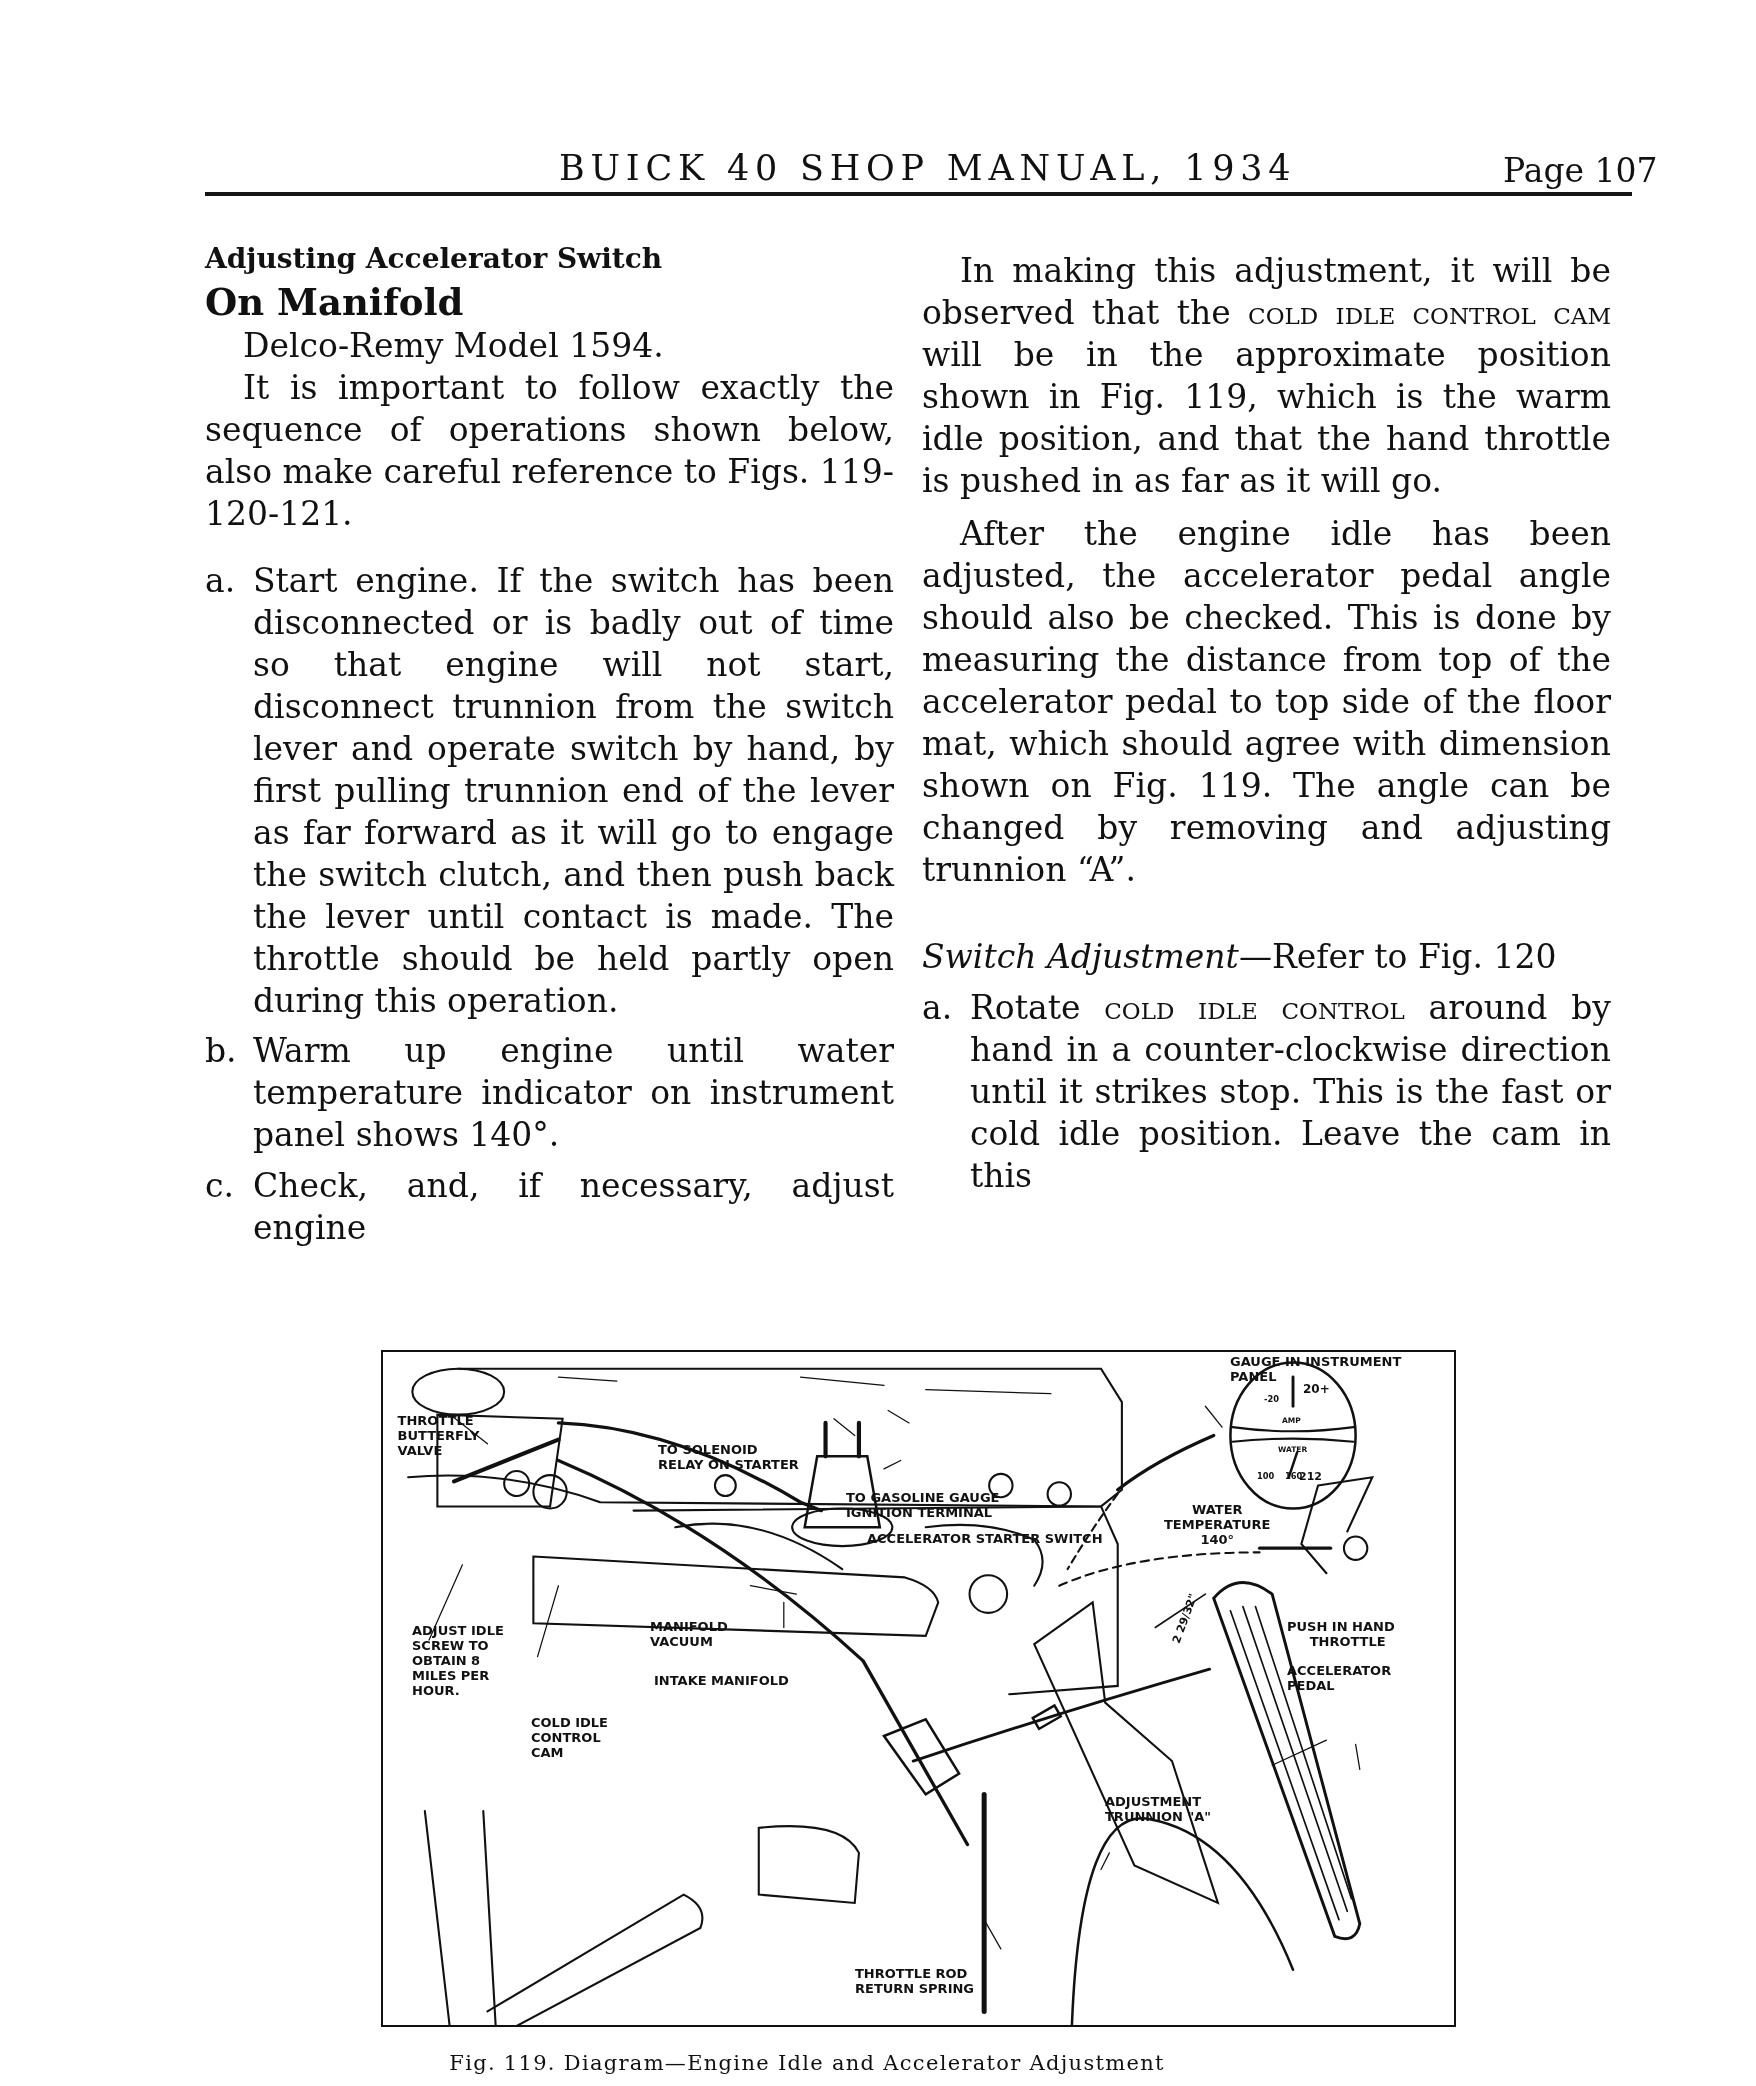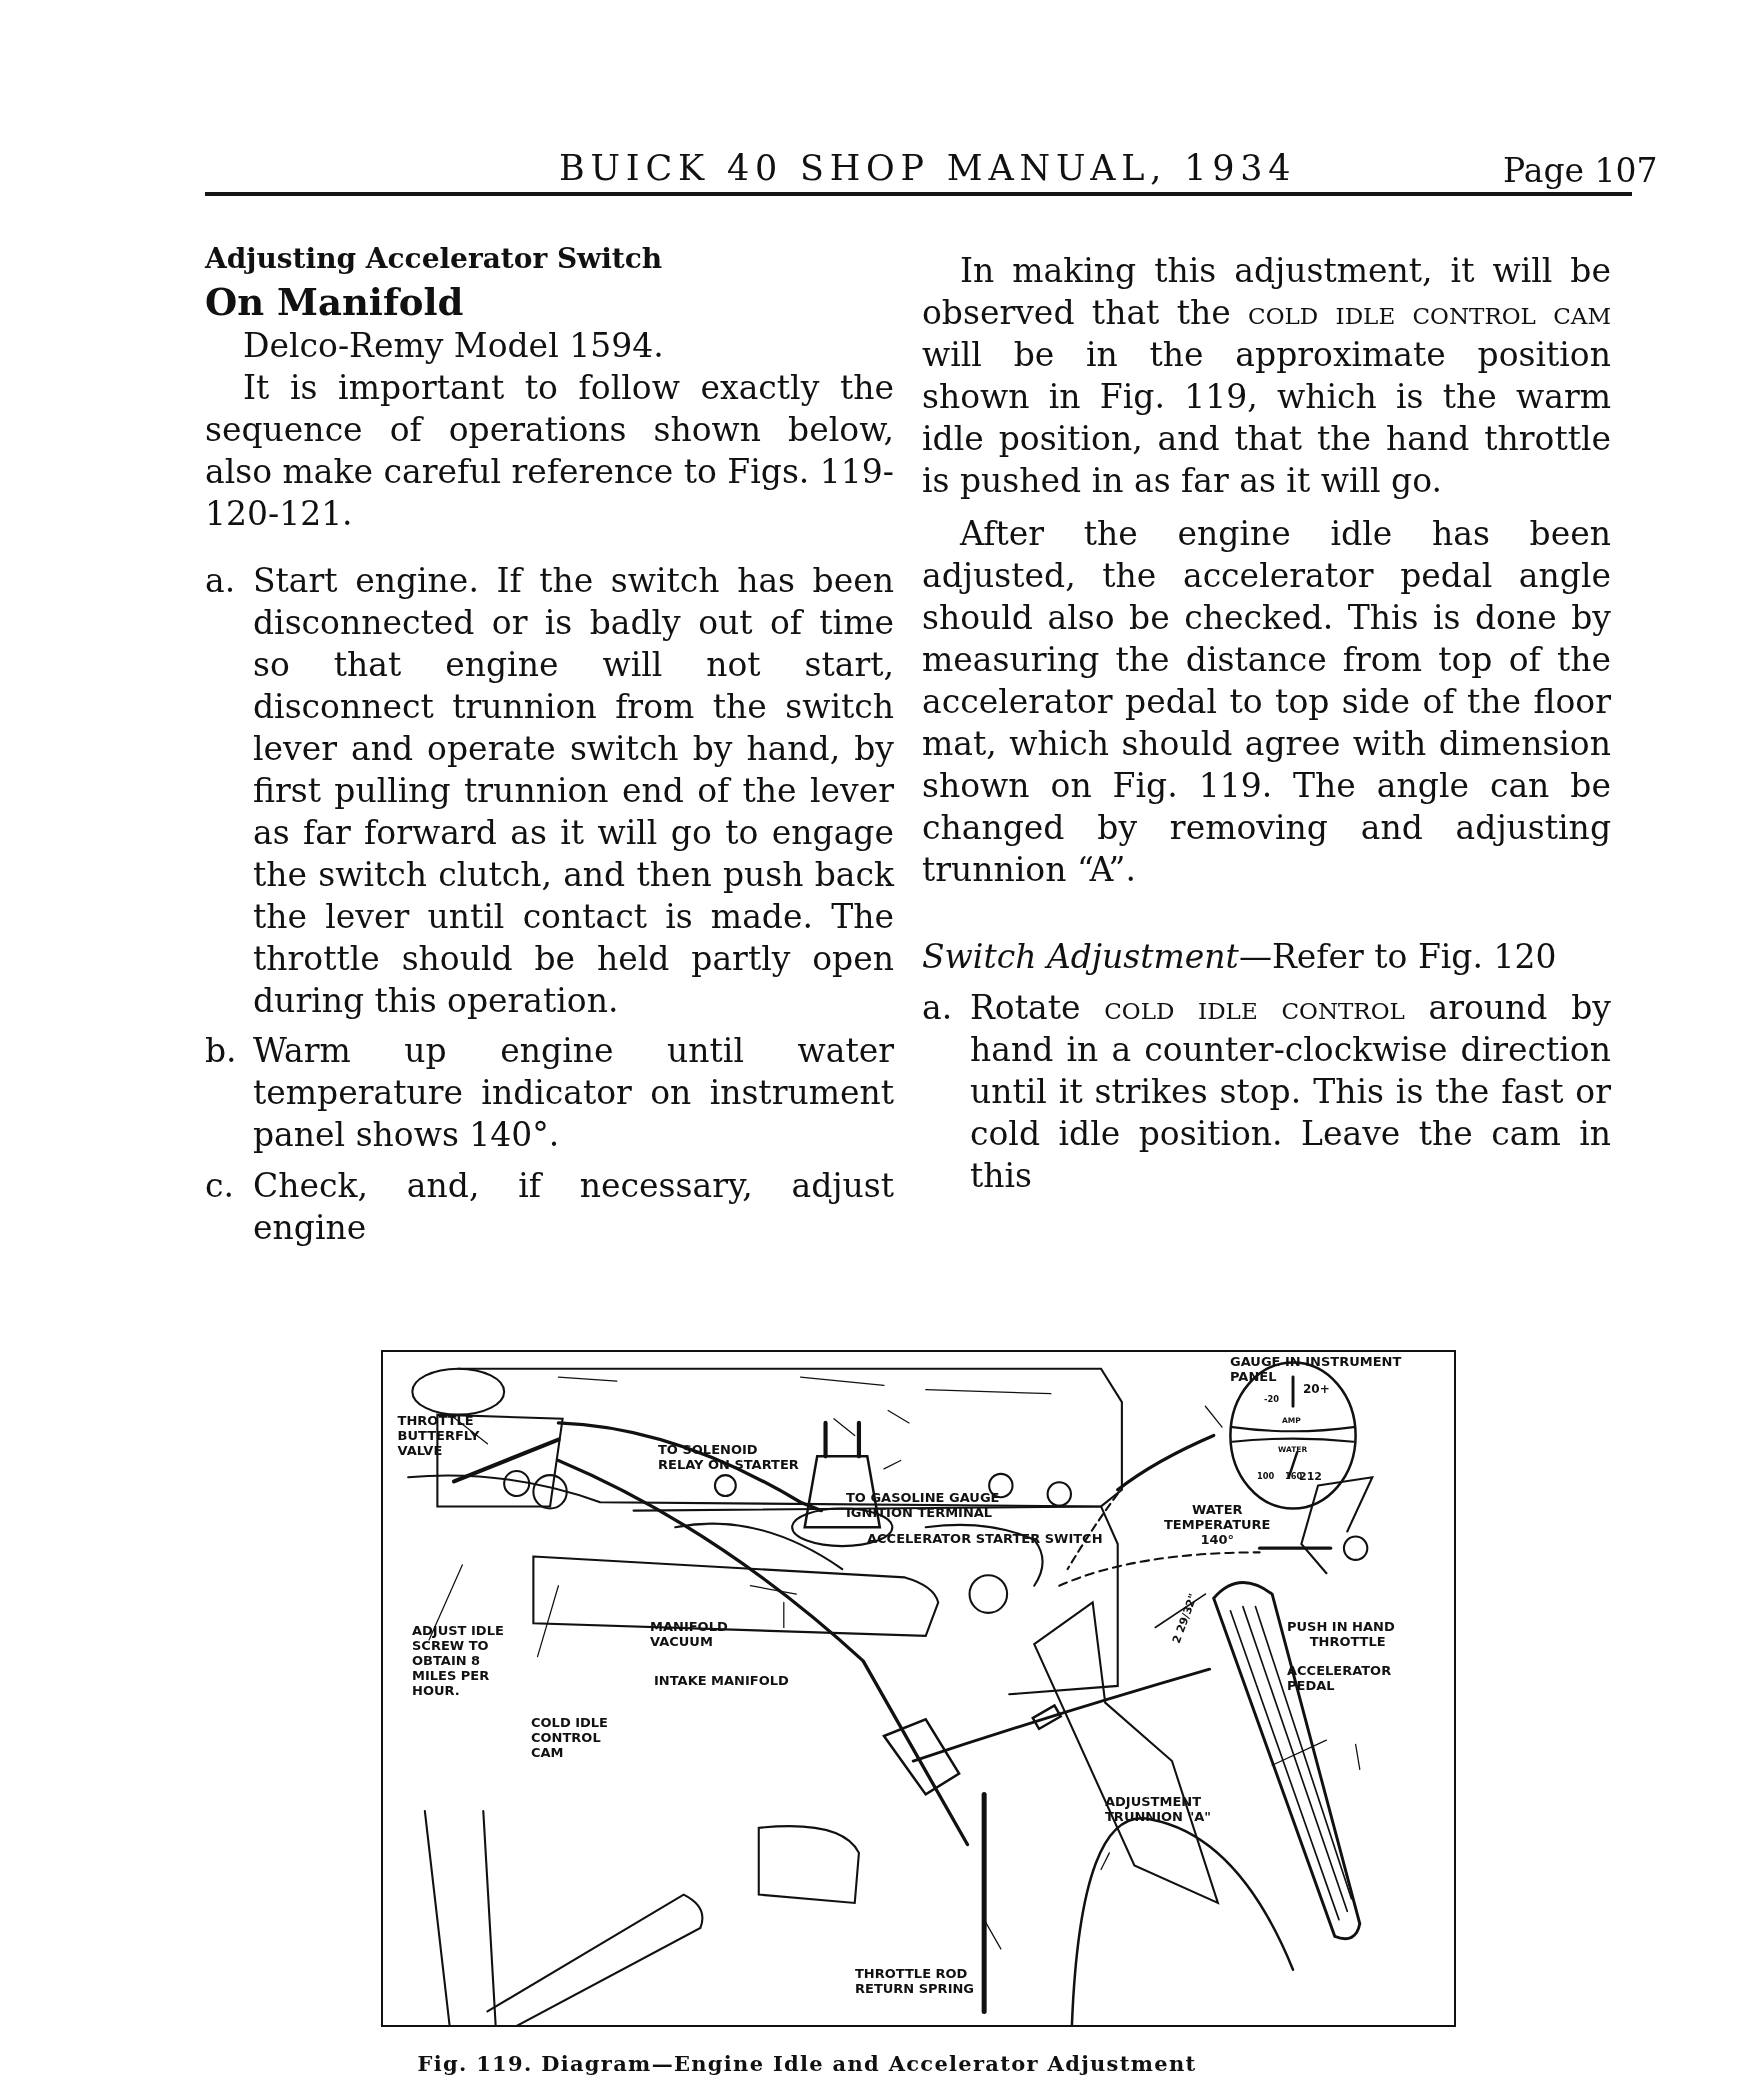--- a/index.html
+++ b/index.html
@@ -16,21 +16,21 @@
   .ind { text-indent:38px; }
   .sub { font-style:italic; margin-top:16px !important; }
   .li { display:flex; margin-top:8.3px !important; }
   .li .m { width:48px; flex:none; }
   .li .t { flex:1; text-align:justify; }
   .sc { font-variant:small-caps; }
   .gap { height:16.7px; }
   .fig { position:absolute; left:381px; top:1350px; width:1075px; height:677px; border:2.9px solid #111; box-sizing:border-box; overflow:hidden; }
   .fig svg { position:absolute; left:0; top:0; }
   .lbl { position:absolute; font-family:"DejaVu Sans", sans-serif; font-weight:bold; font-size:13px; line-height:15px; white-space:pre; color:#111; }
-  .cap { position:absolute; left:0; width:1614px; text-align:center; top:2051px; font-size:21px; font-weight:bold; letter-spacing:1.3px; }
+  .cap { position:absolute; left:0; width:1614px; text-align:center; top:2051px; font-size:21px; font-weight:normal; letter-spacing:1.3px; }
 </style>
 </head>
 <body>
 
 <div class="hdr">BUICK 40 SHOP MANUAL, 1934</div>
 <div class="pg">Page 107</div>
 <div class="rule"></div>
 
 <div class="col colL">
   <p class="h1">Adjusting Accelerator Switch</p>

